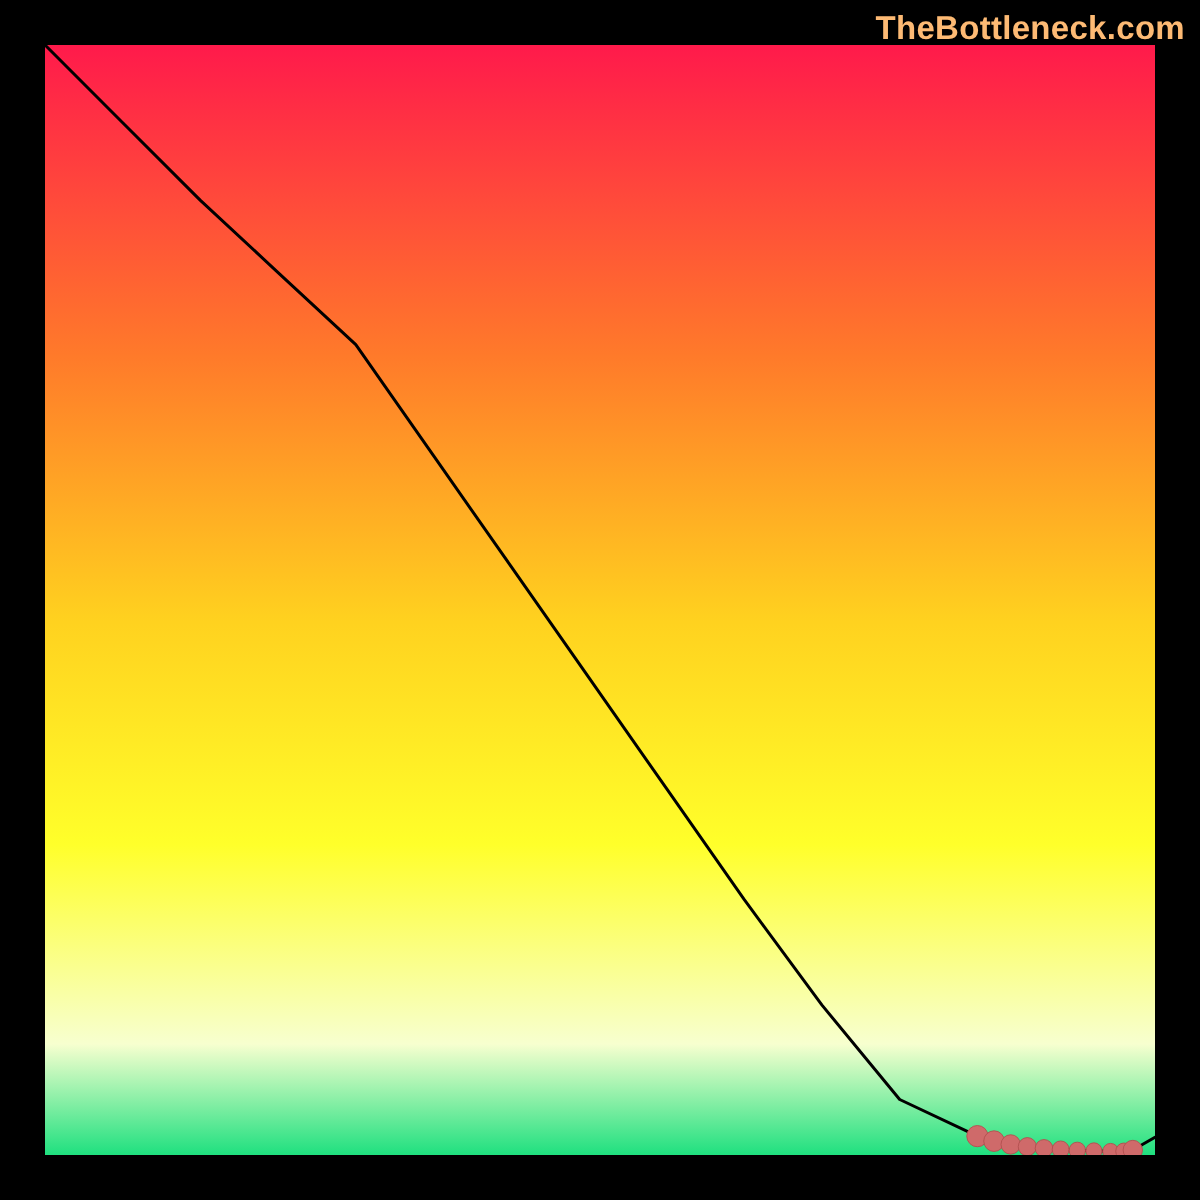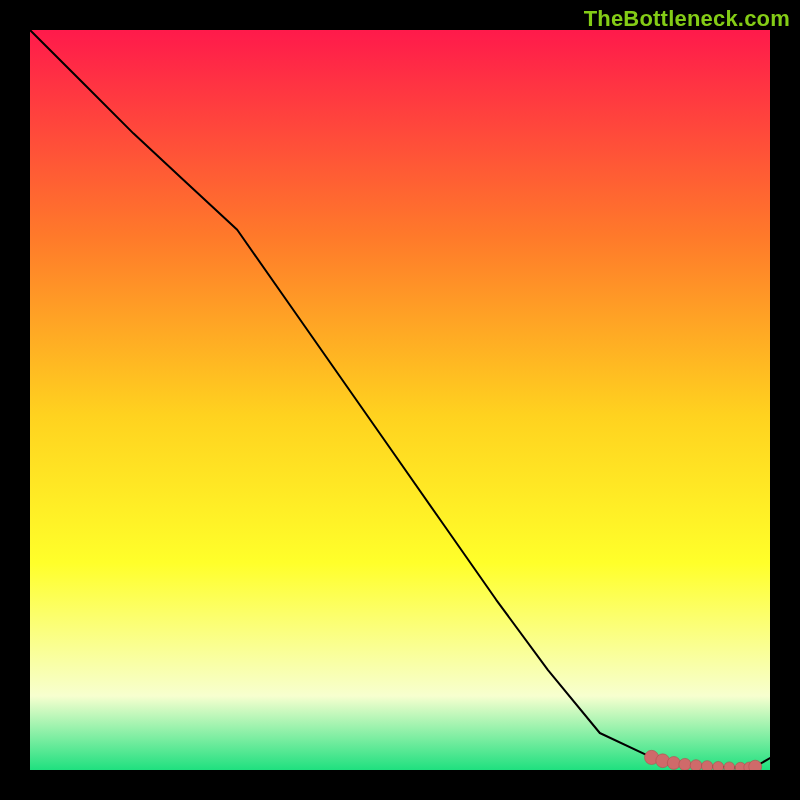--- a/index.html
+++ b/index.html
@@ -21,21 +21,21 @@
     position: absolute;
     left: 30px;
     top: 30px;
     width: 740px;
     height: 740px;
   }
   .watermark {
     position: absolute;
     top: 6px;
     right: 10px;
-    color: #84cc16;
+    color: #fdba74;
     font-size: 22px;
     font-weight: 600;
     letter-spacing: 0.2px;
     user-select: none;
   }
   svg { display: block; }
 </style>
 </head>
 <body>
 

